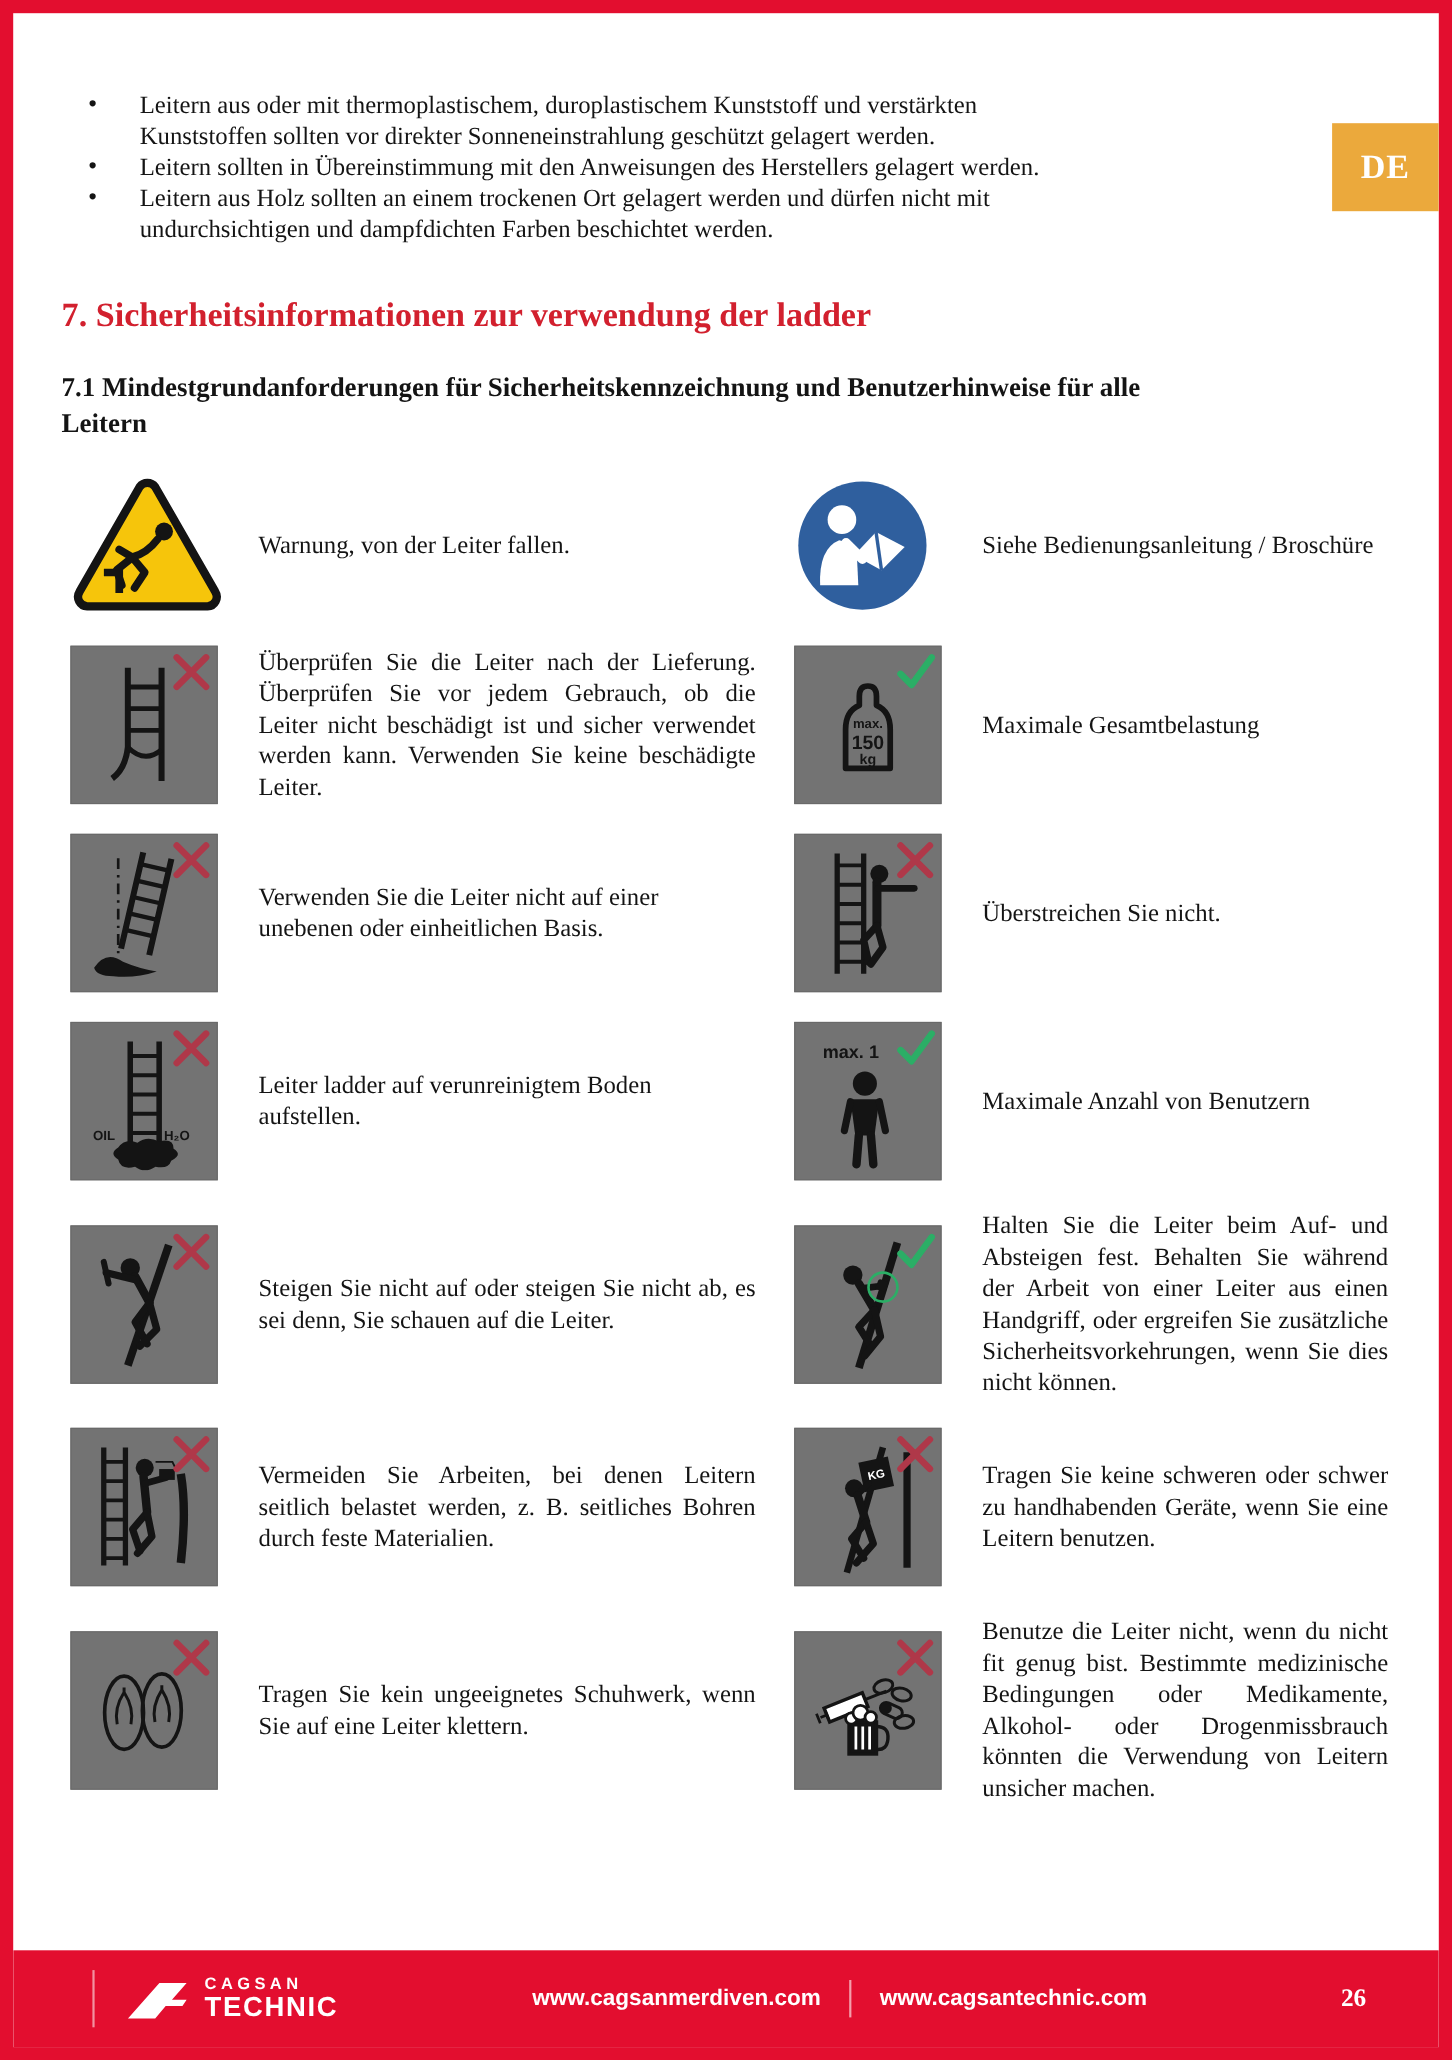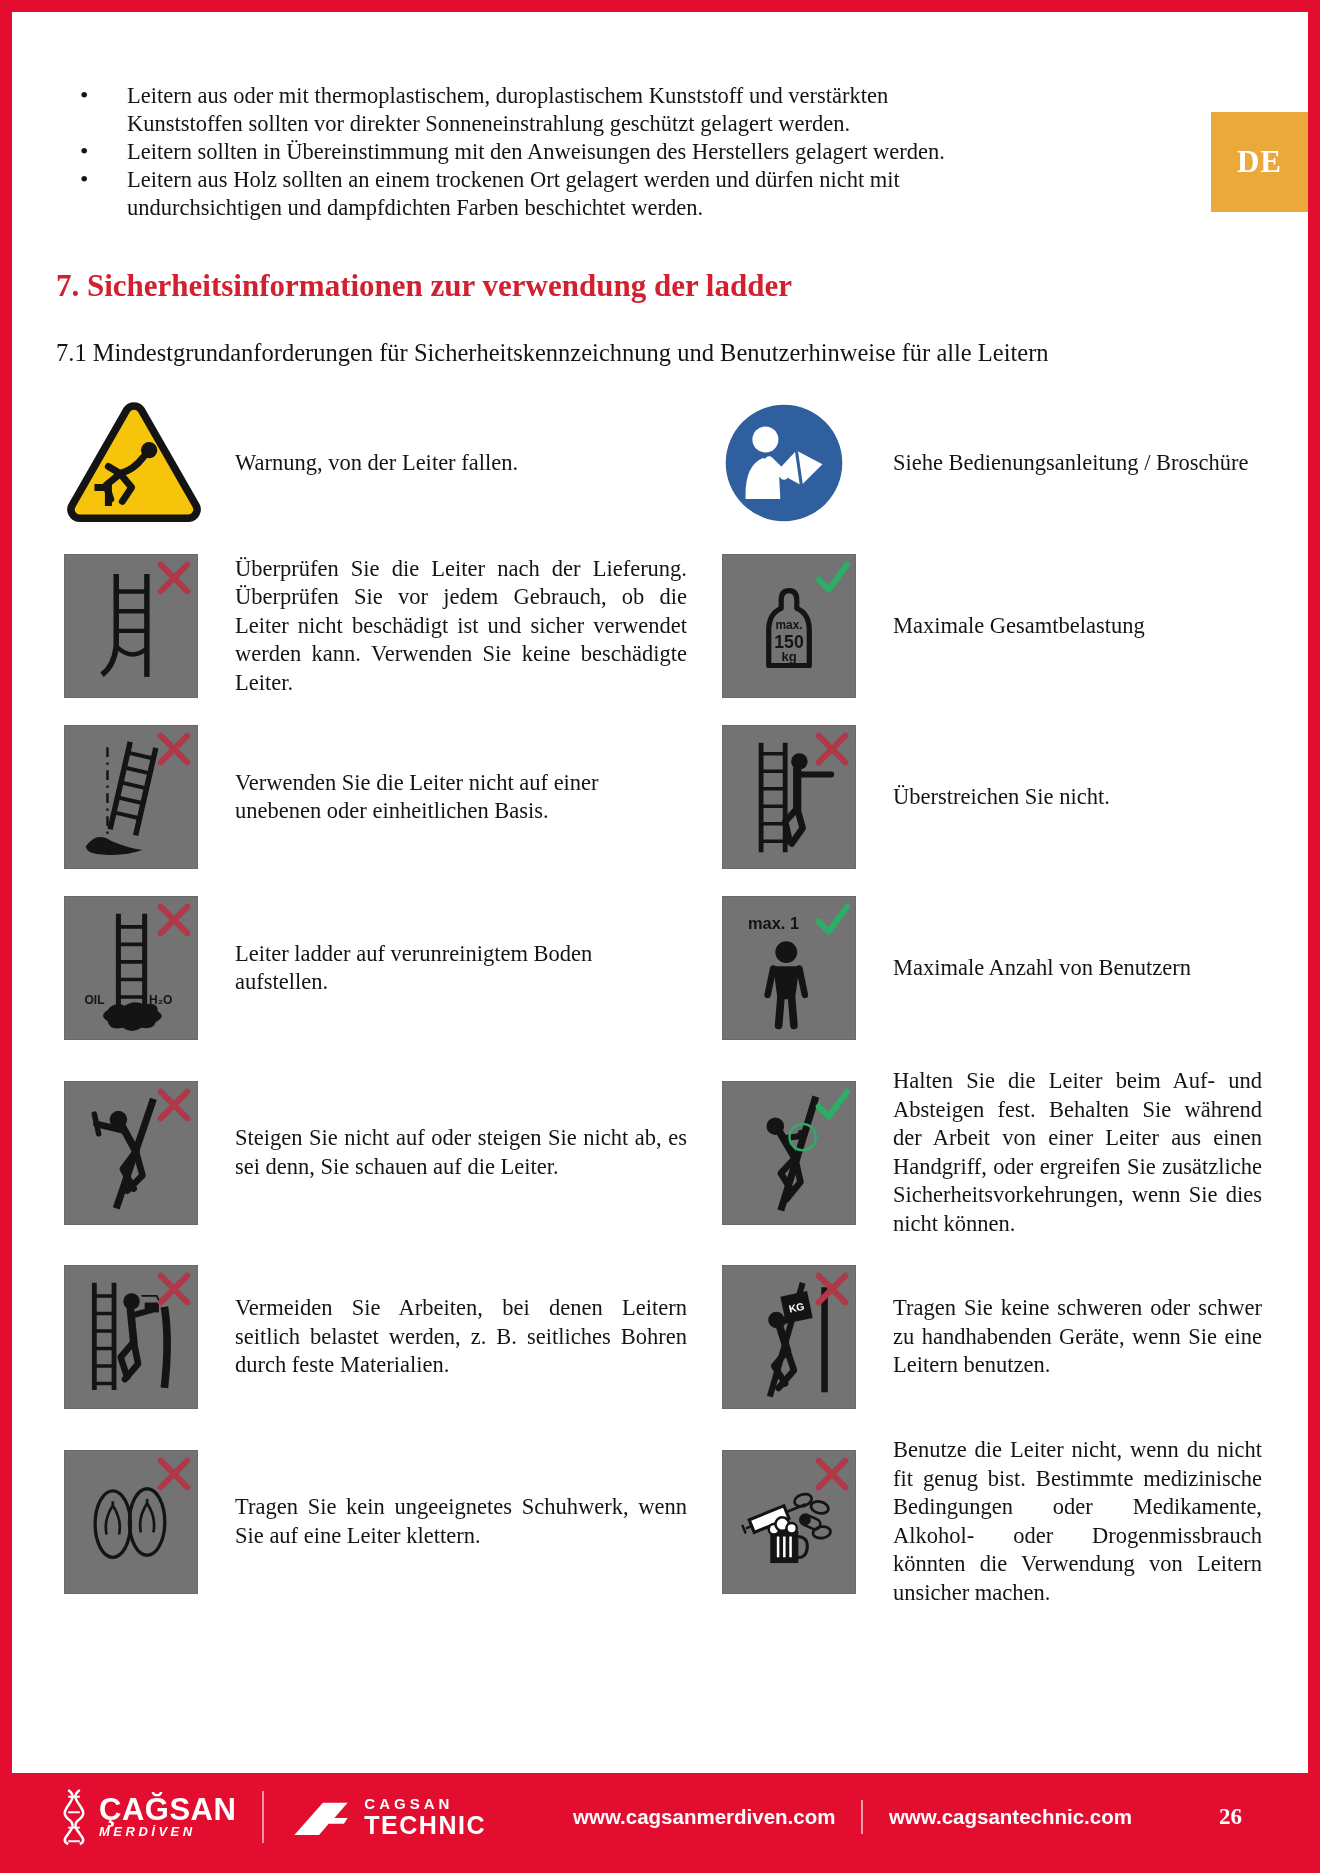--- a/index.html
+++ b/index.html
@@ -18,27 +18,27 @@
     background:#fff;border:12px solid var(--red);box-sizing:border-box;
     font-family:"Liberation Serif",serif;color:var(--ink);overflow:hidden;
   }
   .content{padding:70px 46px 0 44px;}
   
   .bullets{list-style:none;margin:0;padding:0;max-width:952px;}
   .bullets li{position:relative;padding-left:71px;font-size:22.5px;line-height:28px;}
   .bullets li::before{content:"\2022";position:absolute;left:24px;top:-1px;font-size:24px;}
   
   .de-badge{
-    position:absolute;top:100px;right:0;width:97px;height:100px;background:var(--badge);
+    position:absolute;top:100px;right:0;width:97px;height:80px;background:var(--badge);
     color:#fff;display:flex;align-items:center;justify-content:center;
     font-size:31px;font-weight:bold;letter-spacing:1px;font-family:"Liberation Serif",serif;
   }
   
   .sec-title{margin:46px 0 0;font-size:31px;line-height:36px;color:var(--heading-red);font-weight:bold;}
-  .sub-title{margin:32px 0 0;font-size:24.5px;line-height:33px;color:var(--ink);font-weight:normal;max-width:1020px;}
+  .sub-title{margin:32px 0 0;font-size:24.5px;line-height:33px;color:var(--ink);font-weight:bold;max-width:1020px;}
   
   .grid{
     margin-top:30px;display:grid;
     grid-template-columns:152px 452px 152px auto;
     column-gap:12px;row-gap:24px;align-items:center;gap:27px;
   }
   .icon-cell{display:flex;justify-content:flex-start;padding-left:8px;}
   .pbox{
     position:relative;width:132px;height:142px;border:1.5px solid #696969;background:#737373;
     display:flex;align-items:center;justify-content:center;flex:none;
@@ -357,31 +357,20 @@
         </div>
       </div>
       <div>
         <p class="plabel just">Benutze die Leiter nicht, wenn du nicht fit genug bist. Bestimmte medizinische Bedingungen oder Medikamente, Alkohol- oder Drogenmissbrauch könnten die Verwendung von Leitern unsicher machen.</p>
       </div>
 
     </div>
   </div>
 
   <div class="footer">
-    <div class="brand1">
-      <svg width="32" height="58" viewBox="0 0 30 60">
-        <path d="M9 2 C24 12 -4 22 9 32 C24 42 -4 52 9 58" fill="none" stroke="#fff" stroke-width="2.6"></path>
-        <path d="M21 2 C6 12 34 22 21 32 C6 42 34 52 21 58" fill="none" stroke="#fff" stroke-width="2.6"></path>
-        <path d="M9 9 H21 M9 25 H21 M9 41 H21 M9 55 H21" stroke="#fff" stroke-width="2"></path>
-      </svg>
-      <div class="b1-text">
-        <span class="b1-name">ÇAĞSAN</span>
-        <span class="b1-sub">MERDİVEN</span>
-      </div>
-    </div>
     <div class="vdiv"></div>
     <div class="brand2">
       <svg width="62" height="40" viewBox="0 0 64 42">
         <path d="M4 40 L34 6 H60 L46 22 H60 L56 28 H40 L30 40 Z" fill="#fff"></path>
       </svg>
       <div class="b2-text">
         <span class="b2-top">CAGSAN</span>
         <span class="b2-bottom">TECHNIC</span>
       </div>
     </div>

